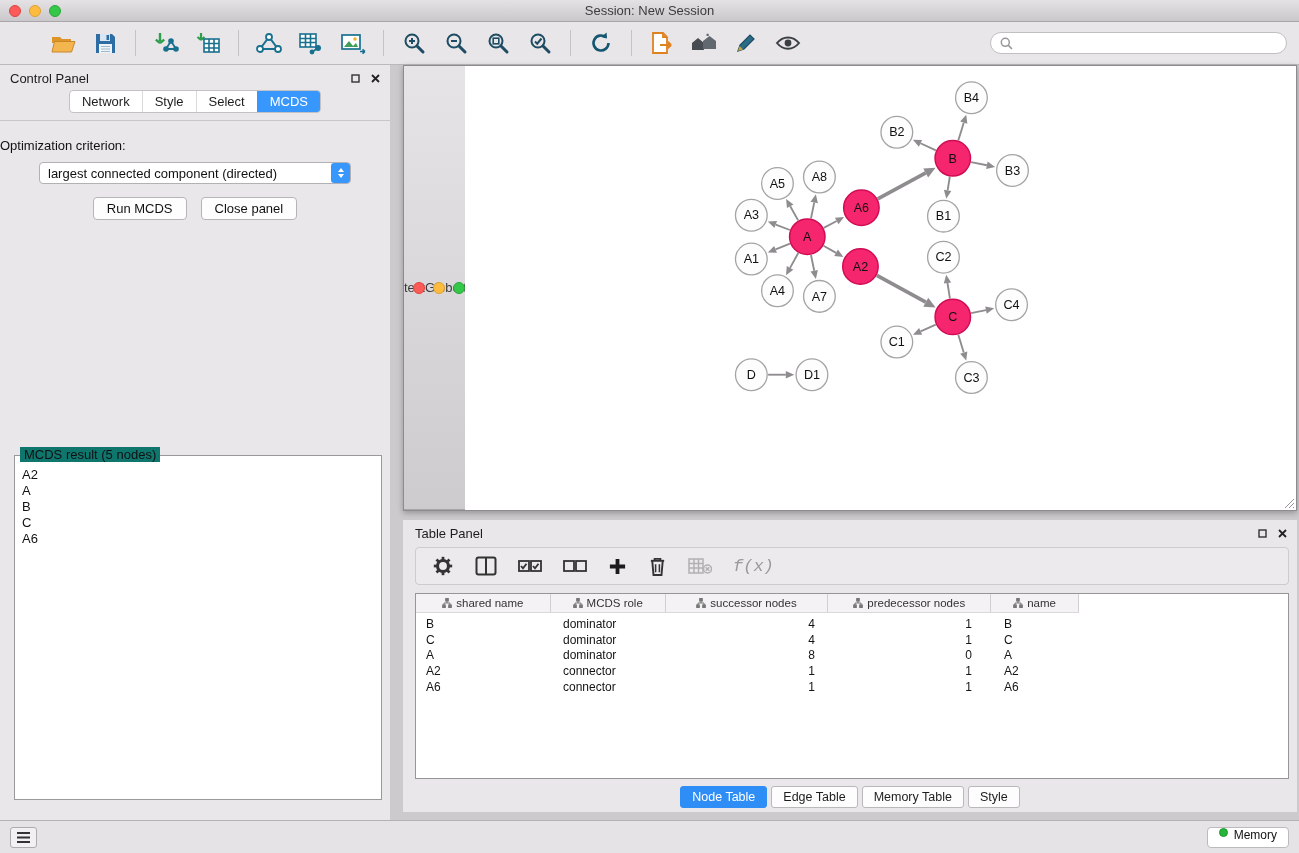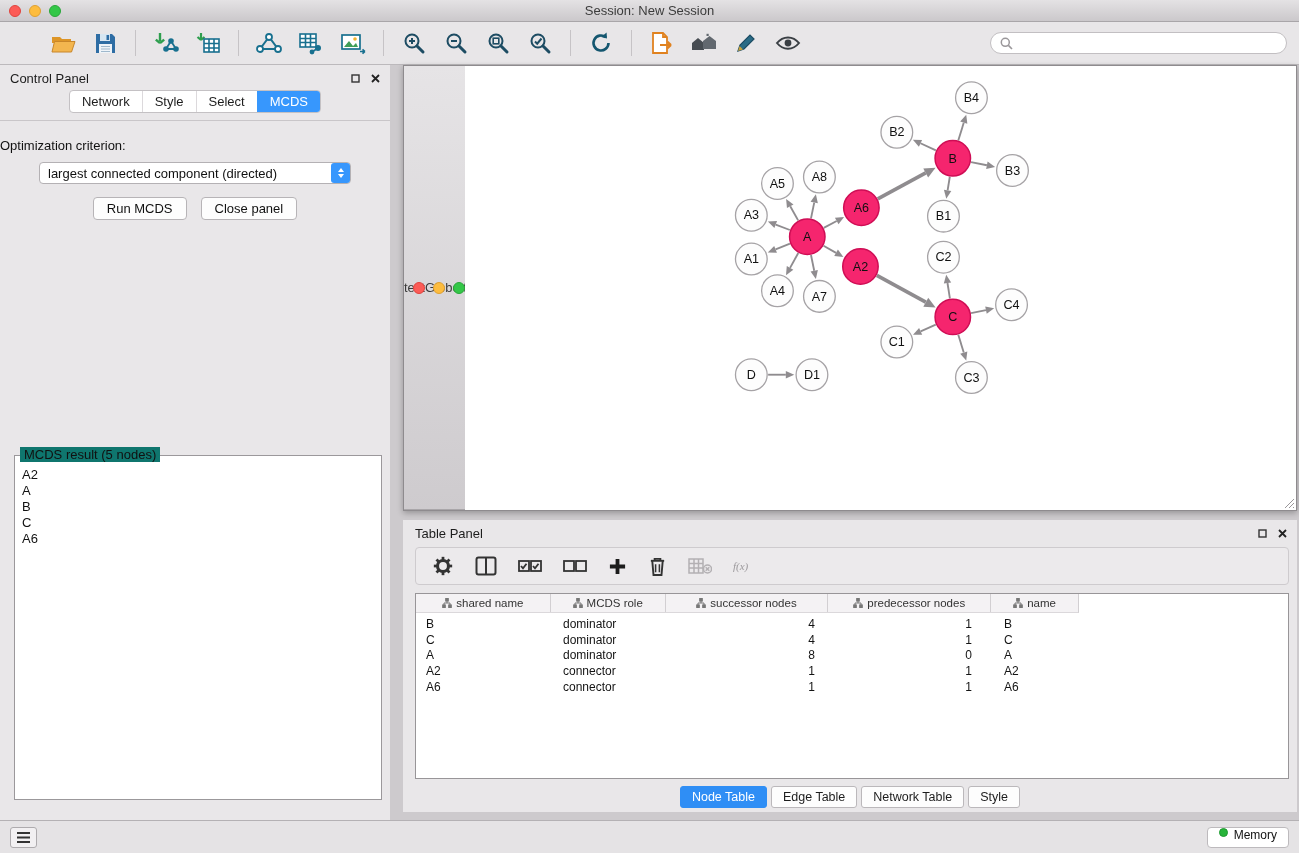--- a/index.html
+++ b/index.html
@@ -56,21 +56,21 @@
   .net-titlebar{flex:0 0 22px;background:linear-gradient(#e6e4e6,#cecbce);border-bottom:1px solid #a9a6a9;display:flex;align-items:center;position:relative}
   .net-title{position:absolute;left:0;right:0;text-align:center;font-size:13px;color:#3a3a3a}
   .net-canvas{flex:1;position:relative;overflow:hidden;background:#fff}
   .net-canvas svg{position:absolute;inset:0;font-family:"Liberation Sans",sans-serif}
   .resize-handle{position:absolute;right:1px;bottom:1px}
 
   .table-panel{margin-top:9px;flex:0 0 292px;height:292px;background:#e9e7e9;position:relative}
   .tp-head{display:flex;align-items:center;padding:6px 10px 0 12px;font-size:13px;color:#1d1d1d}
   .tp-toolbar{margin:6px 8px 0 12px;height:38px;border:1px solid #cecbce;border-radius:4px;background:#eceaec;display:flex;align-items:center;gap:21px;padding:0 16px}
   .tp-tool{display:flex;align-items:center;justify-content:center}
-  .fx{font-family:Liberation Serif, serif;font-style:italic;font-size:11px;color:#9c999c}
+  .fx{font-family:Liberation Mono, monospace;font-style:italic;font-size:17px;color:#9c999c}
   .tp-table{margin:8px 8px 0 12px;height:186px;background:#fff;border:1px solid #989598;overflow:hidden}
   .t-head{display:flex;height:19px;background:#f4f2f4;border-bottom:1px solid #dbd8db;width:663px;border-right:1px solid #d2cfd2}
   .t-hcell{display:flex;align-items:center;justify-content:center;gap:4px;font-size:11.5px;color:#333;border-right:1px solid #d2cfd2;height:100%;white-space:nowrap;overflow:hidden}
   .t-hcell:last-child{border-right:none}
   .t-body{padding-top:3px}
   .t-row{display:flex;height:15.8px;align-items:center}
   .t-cell{font-size:12px;color:#141414;white-space:nowrap}
   .c0{width:135px}.c1{width:115px}.c2{width:163px}.c3{width:163px}.c4{width:87px}
   .t-cell.c0{padding-left:10px}
   .t-cell.c1{padding-left:12px}
@@ -602,21 +602,21 @@
                 <div class="t-cell c1">connector</div>
                 <div class="t-cell c2">1</div>
                 <div class="t-cell c3">1</div>
                 <div class="t-cell c4">A6</div>
               </div>
             </div>
         </div>
         <div class="tp-tabs">
           <span class="ttab active">Node Table</span>
           <span class="ttab">Edge Table</span>
-          <span class="ttab">Network Table</span>
+          <span class="ttab">Memory Table</span>
           <span class="ttab">Style</span>
         </div>
       </div>
 
     </div>
   </div>
 
   <div class="statusbar">
     <span class="sb-list">
       <svg width="15" height="13" viewBox="0 0 15 13">

